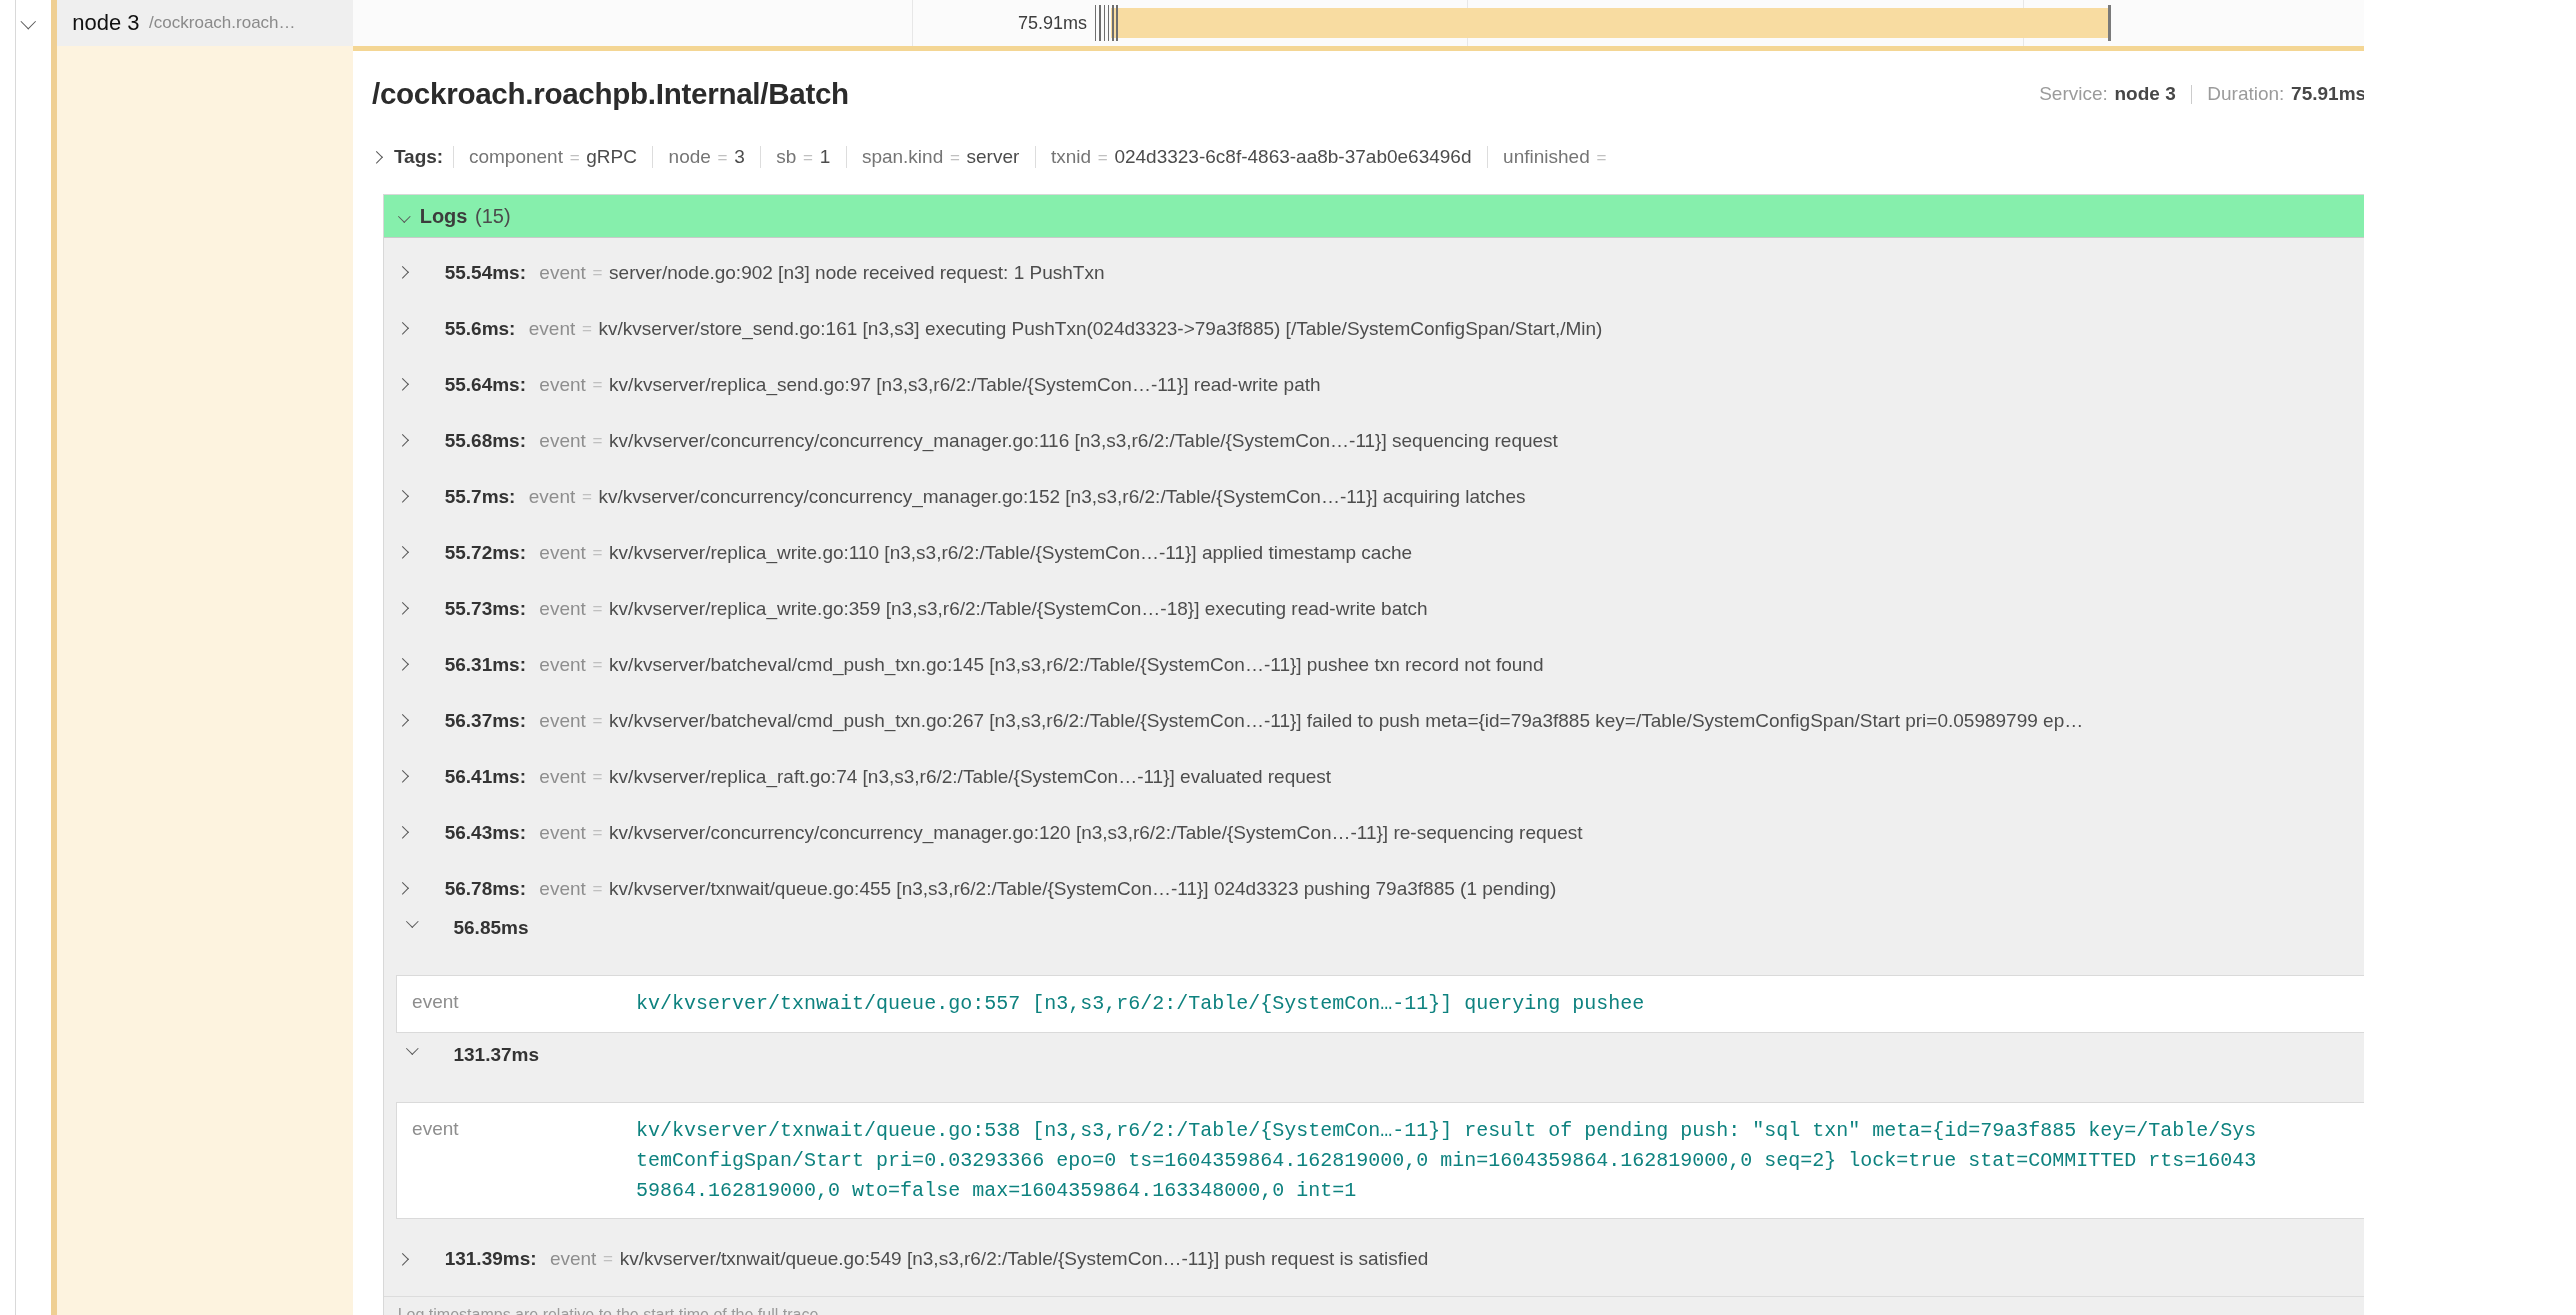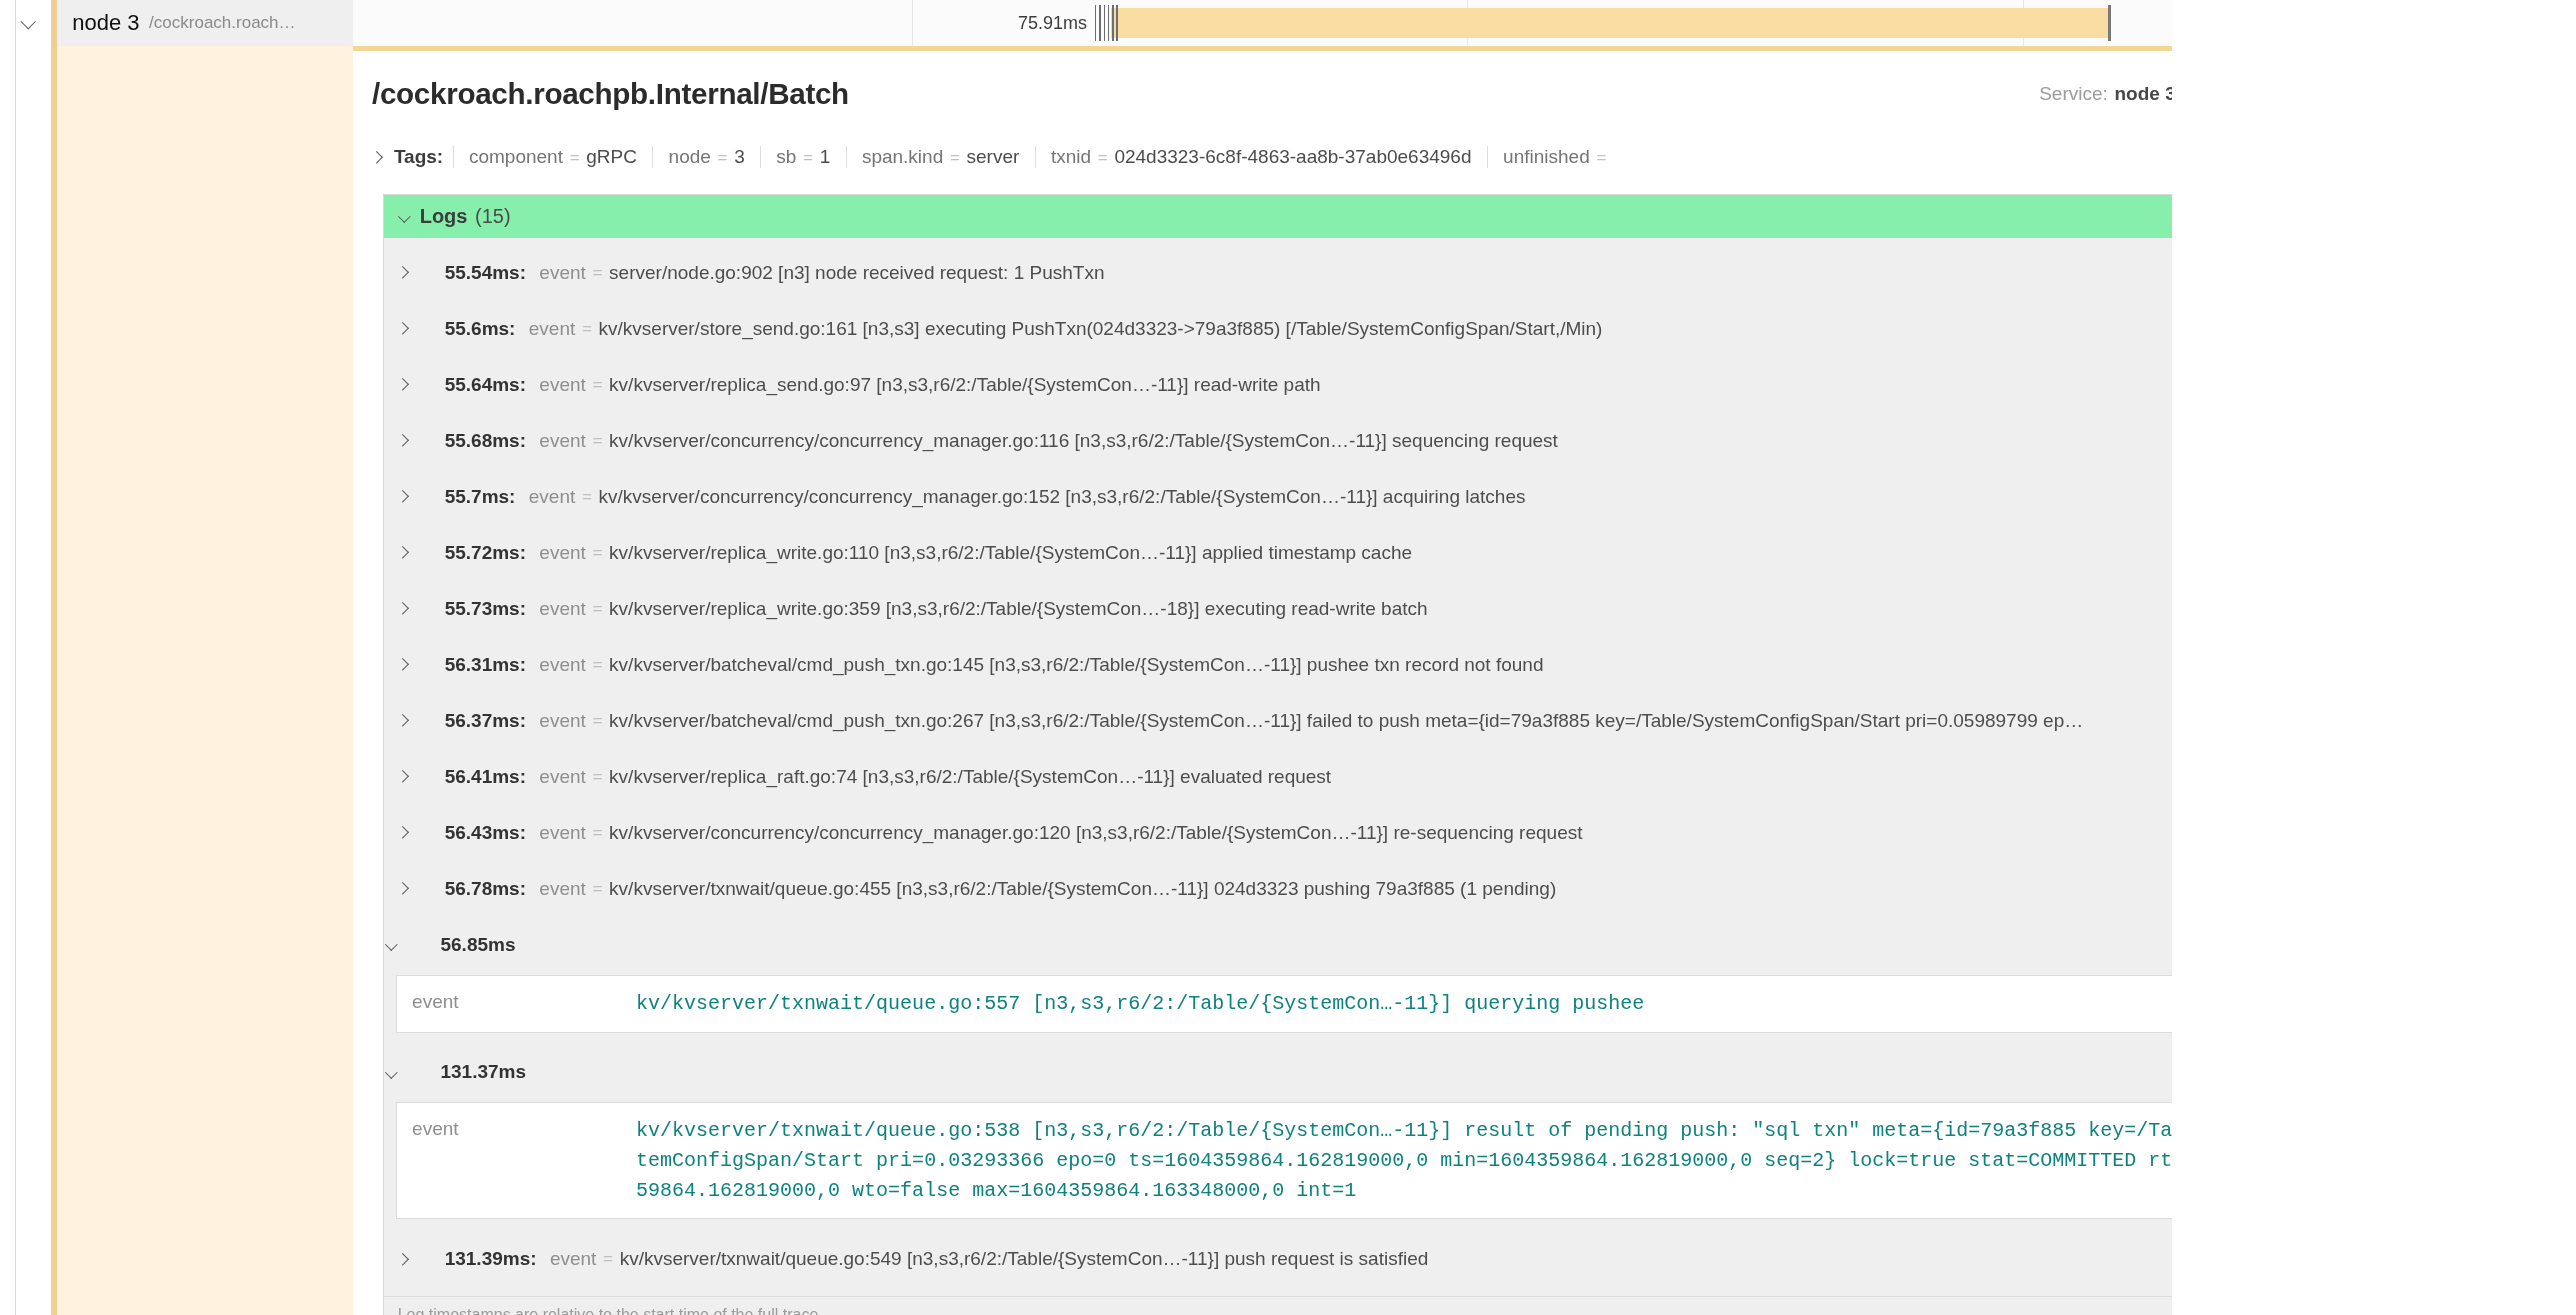--- a/index.html
+++ b/index.html
@@ -1,18 +1,18 @@
 <!DOCTYPE html>
 <html><head>
 <meta charset="utf-8">
 <style>
   * { box-sizing: border-box; margin: 0; padding: 0; }
   html,body { background:#fff; }
   body { font-family: "Liberation Sans", sans-serif; }
-  .page { position:relative; width:2172px; height:1316px; background:#fff; overflow:hidden; }
+  .page { position:relative; width:2364px; height:1316px; background:#fff; overflow:hidden; }
 
   
   .gutter-line { position:absolute; left:15.3px; top:0; width:1px; height:1316px; background:#d9d9d9; }
 
   
   .chev { display:inline-block; width:10.5px; height:10.5px; border-right:1.9px solid #595959; border-bottom:1.9px solid #595959; }
   .chev.right { transform: rotate(-45deg); }
   .chev.down  { transform: rotate(45deg); }
   .chev.small { width:8.6px; height:8.6px; }
 
@@ -62,21 +62,21 @@
   .logs-header .ttl { font-weight:bold; color:#3c3c3c; margin:0 7.6px 0 11.4px; }
   .logs-header .cnt { color:#4c4c4c; }
 
   .logs-list { padding-top:6.7px; }
   .log-row { height:56px; display:flex; align-items:center; padding-left:13.3px; overflow:hidden; cursor:pointer; }
   .log-row .chev { margin-right:11.4px; flex:none; }
   .log-time { font-weight:bold; color:#333; font-size:19px; margin-right:13.3px; white-space:nowrap;margin-left:27px; }
   .log-key { color:#8e8e8e; font-size:19px; }
   .log-msg { color:#4d4d4d; font-size:19px; white-space:nowrap; }
 
-  .exp-header { height:56px; display:flex; align-items:center; padding-left:3px; cursor:pointer;gap:8px; }
+  .exp-header { height:56px; display:flex; padding-left:24px; cursor:pointer; }
   .exp-header .chev { margin-right:9.5px; }
   .exp-header .log-time { margin-right:0; }
 
   .event-box { margin:1.9px 15.3px 11.4px 11.4px; background:#fff; border:1px solid #dadada;
                display:flex; padding:13.3px 15.3px; }
   .event-box .field-label { width:224px; flex:none; color:#8e8e8e; font-size:19px; padding-top:1.9px; }
   .event-box .field-value { width:1625px; font-family:Liberation Mono, monospace;
                             font-size:20px; line-height:29.6px; color:#0e827f; word-break:break-all; }
 
   .logs-footer { border-top:1px solid #dcdcdc; margin-top:9.5px; padding:8.6px 0 9.5px 13.3px;

